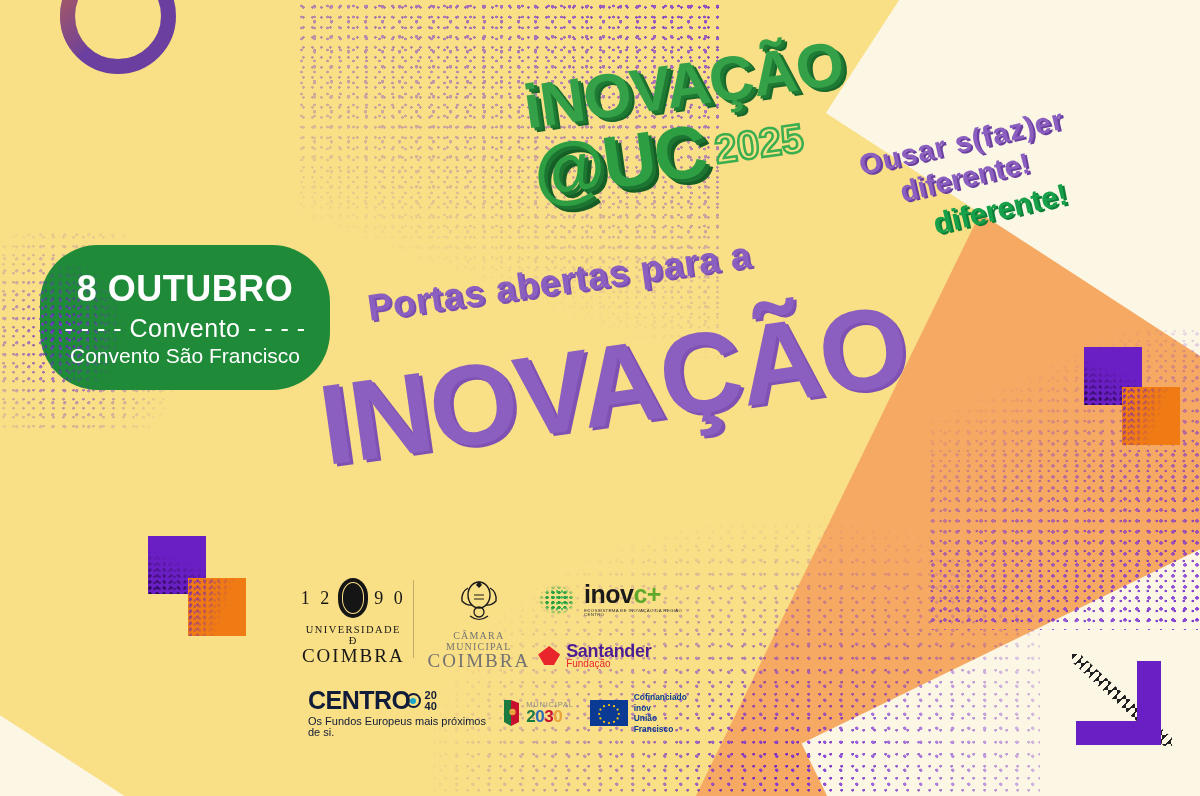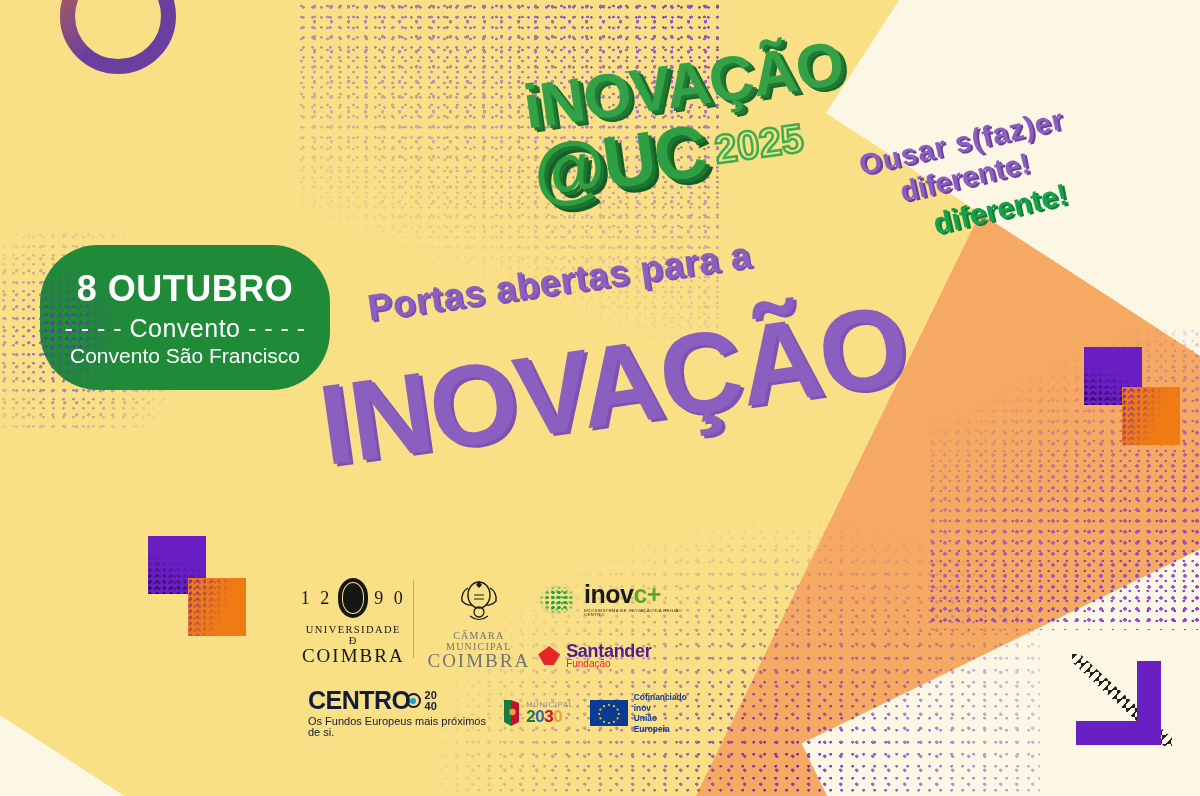--- a/index.html
+++ b/index.html
@@ -385,19 +385,19 @@
                 <circle cx="14" cy="21.8" r="1.1"></circle>
               <circle cx="10.4" cy="18.4" r="1.1"></circle>
                 <circle cx="9.2" cy="14" r="1.1"></circle>
               <circle cx="10.4" cy="9.6" r="1.1"></circle>
                 <circle cx="14" cy="6.2" r="1.1"></circle>
             </g>
           </svg>
         </span>
         <span class="eu-txt">
           <span style="display:block">Cofinanciado inov</span>
-          <span style="display:block">União Europeia</span>
+          <span style="display:block">União Francisco</span>
         </span>
       </div>
     </div>
   </div>
 
 </div>
 
 </body></html>

